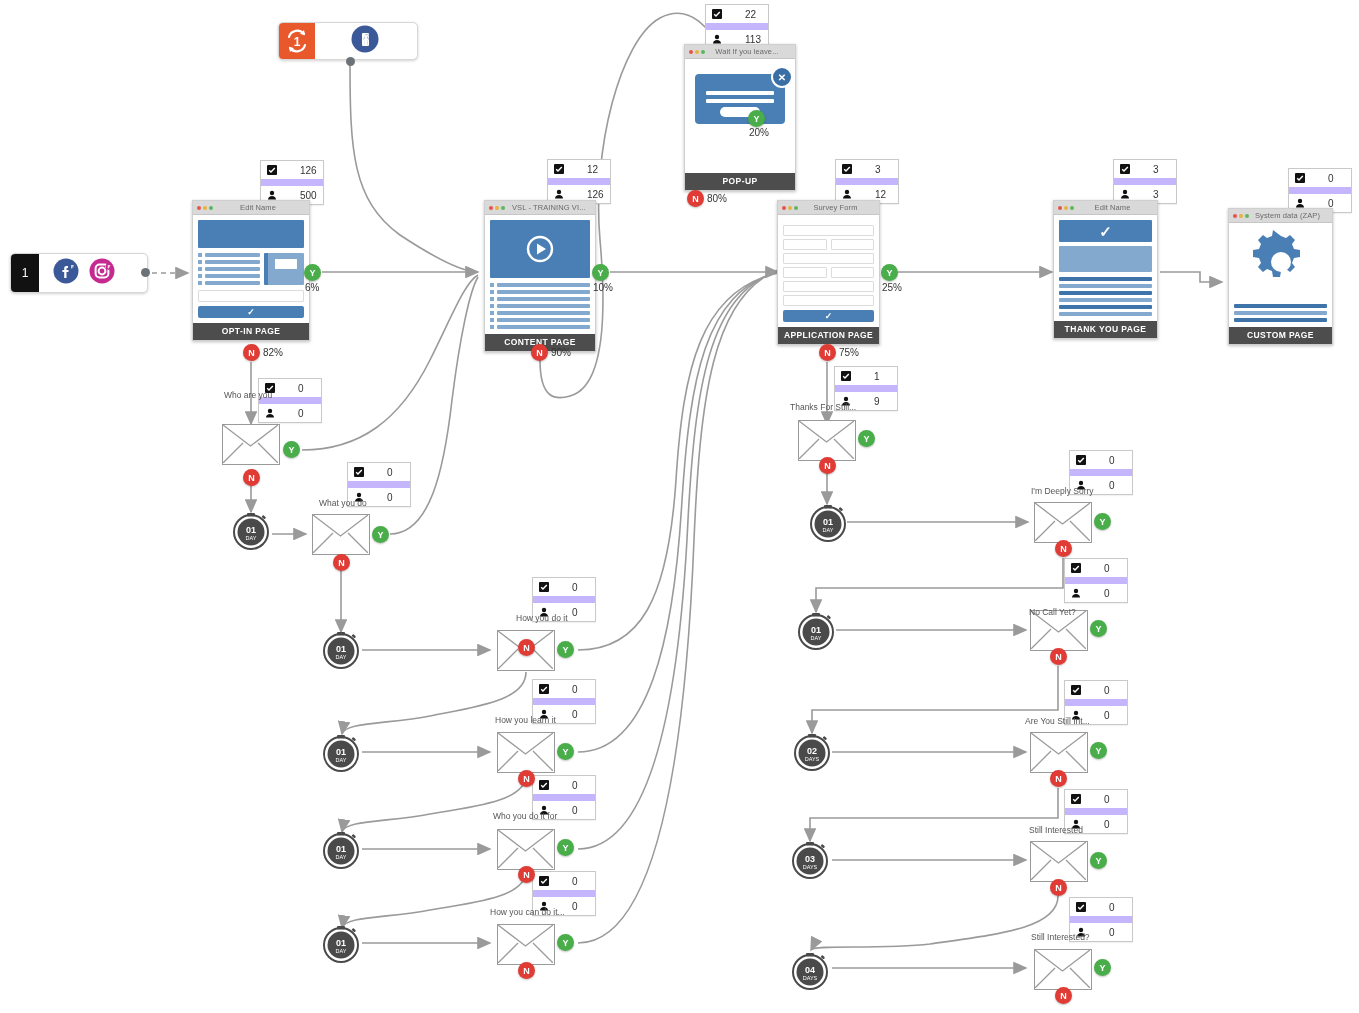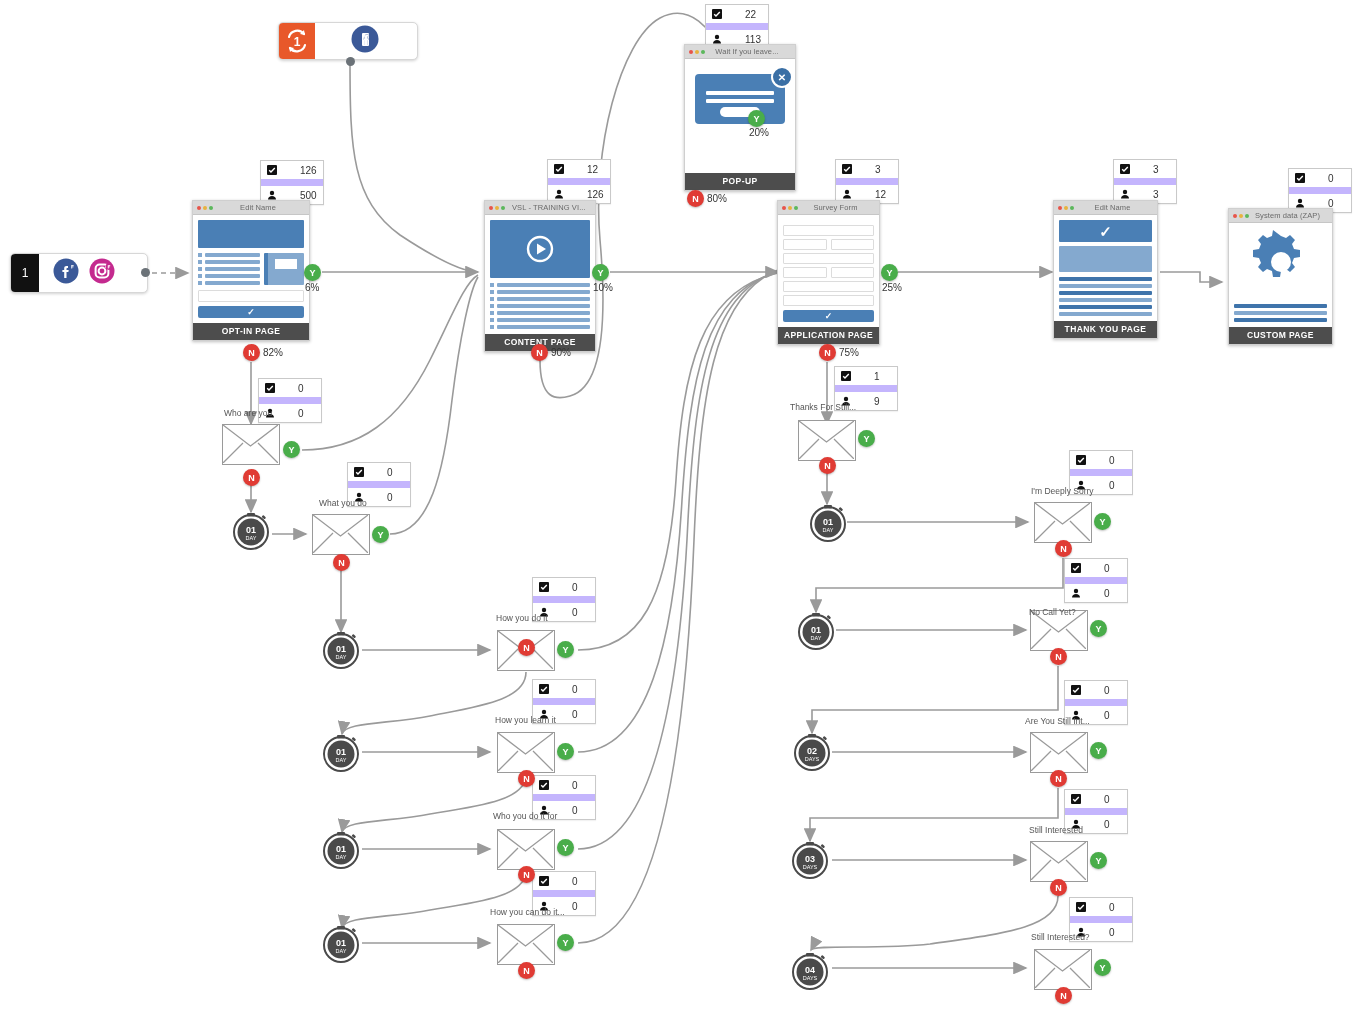--- a/index.html
+++ b/index.html
@@ -563,21 +563,21 @@
         <span>0</span>
       </div>
     <div class="crow">
         <span class="ci"><svg width="10" height="10" viewBox="0 0 10 10">
             <circle cx="5" cy="3" r="2.2" fill="#111"></circle>
             <path d="M1 9.5c0-2.3 1.8-3.6 4-3.6s4 1.3 4 3.6z" fill="#111"></path>
           </svg></span>
         <span>0</span>
       </div>
   </div>
-  <div class="elabel" style="left:224px;top:408px;">Who are you</div>
+  <div class="elabel" style="left:224px;top:390px;">Who are you</div>
   <div class="email" style="left:222px;top:424px;">
     <svg width="55" height="38" viewBox="0 0 55 38">
         <path d="M0 0 L27.5 21 L55 0" fill="none" stroke="#9a9a9a" stroke-width="1.3"></path>
         <path d="M0 38 L20 18 M55 38 L35 18" stroke="#9a9a9a" stroke-width="1.3" fill="none"></path>
       </svg>
   </div>
   <div class="badge y" style="left:283px;top:441px;">Y</div>
   <div class="badge n" style="left:243px;top:469px;">N</div>
 
   <div class="timer" style="left:232px;top:512px;">
@@ -637,21 +637,21 @@
         <span>0</span>
       </div>
     <div class="crow">
         <span class="ci"><svg width="10" height="10" viewBox="0 0 10 10">
             <circle cx="5" cy="3" r="2.2" fill="#111"></circle>
             <path d="M1 9.5c0-2.3 1.8-3.6 4-3.6s4 1.3 4 3.6z" fill="#111"></path>
           </svg></span>
         <span>0</span>
       </div>
   </div>
-  <div class="elabel" style="left:496px;top:613px;">How you do it</div>
+  <div class="elabel" style="left:516px;top:613px;">How you do it</div>
   <div class="email" style="left:497px;top:630px;">
     <svg width="55" height="38" viewBox="0 0 55 38">
         <path d="M0 0 L27.5 21 L55 0" fill="none" stroke="#9a9a9a" stroke-width="1.3"></path>
         <path d="M0 38 L20 18 M55 38 L35 18" stroke="#9a9a9a" stroke-width="1.3" fill="none"></path>
       </svg>
   </div>
   <div class="badge y" style="left:557px;top:641px;">Y</div>
   <div class="badge n" style="left:518px;top:638px;top:639px;">N</div>
 
   <div class="timer" style="left:322px;top:734px;">

